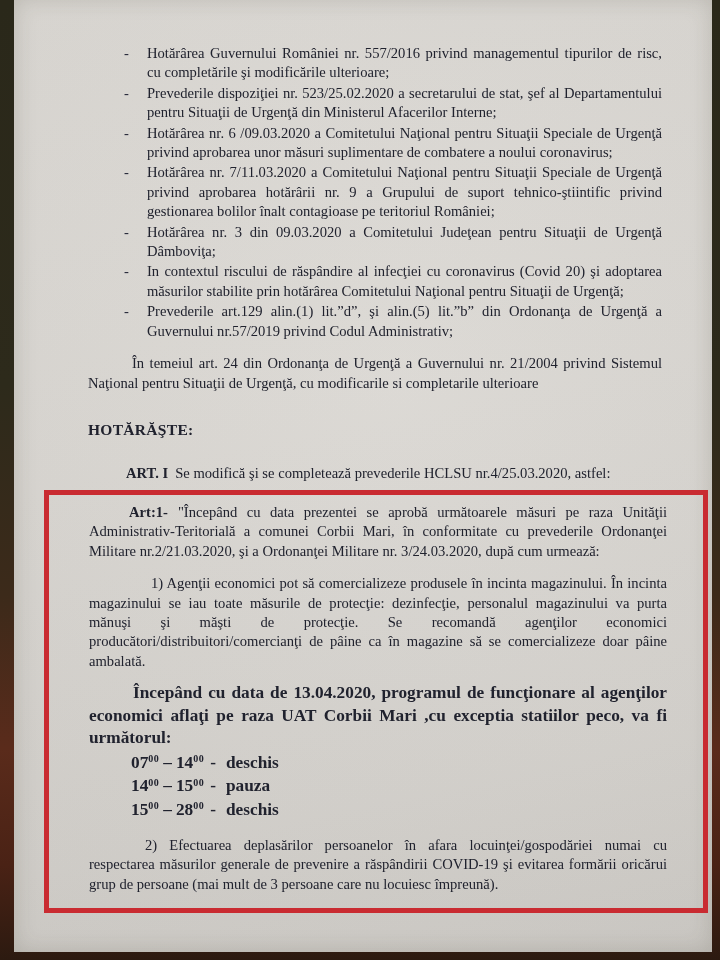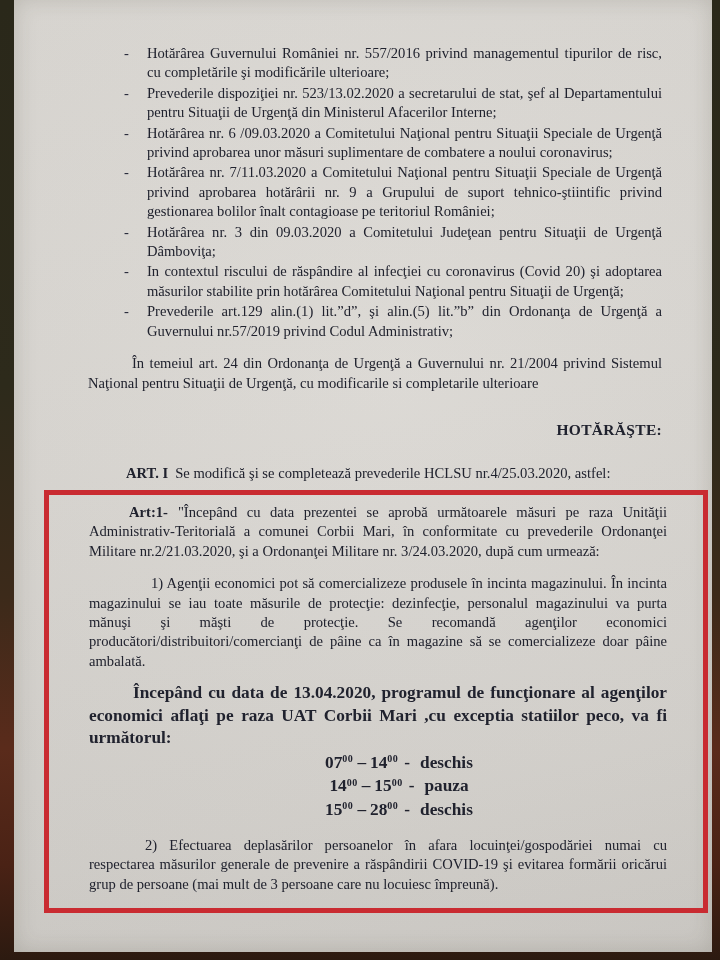--- a/index.html
+++ b/index.html
@@ -41,21 +41,21 @@
   }
 
   .preamble {
     margin-top: 13px;
     text-align: justify;
     text-indent: 44px;
   }
 
   .heading {
     margin-top: 27px;
-    text-align: right;
+    text-align: left;
     font-weight: bold;
     font-size: 15.5px;
     letter-spacing: 0.3px;
   }
 
   .art1-line {
     margin-top: 23px;
     text-align: justify;
   }
   .art1-line .lbl { font-weight: bold; margin-left: 38px; margin-right: 7px; }
@@ -66,21 +66,21 @@
     padding: 7px 36px 14px 40px;
     background: transparent;
   }
 
   .p-just { text-align: justify; }
   .art-para { margin-top: 1px; }
   .art-para .lbl { font-weight: bold; margin-left: 40px; margin-right: 10px; }
 
   .para1 { margin-top: 13px; text-indent: 62px; }
 
-  .bold-block { font-weight: bold; font-size: 17.3px; line-height: 1.3; text-align: center; }
+  .bold-block { font-weight: bold; font-size: 17.3px; line-height: 1.3; }
   .sched-intro { margin-top: 11px; text-indent: 44px; text-align: justify; }
 
   .sched-rows { margin-top: 2px; margin-left: 42px; }
   .sched-row { margin-bottom: 1px; }
   .sched-row .sep { margin: 0 4px; }
   .sched-row .rowdash { margin: 0 10px 0 6px; }
   .sup {
     font-size: 0.58em;
     position: relative;
     top: -0.52em;
@@ -99,21 +99,21 @@
 <div class="photo">
   <div class="paper">
 
     <div class="bullets">
       <div class="bullet">
         <span class="dash">-</span>
         <div class="btext">Hotărârea Guvernului României nr. 557/2016 privind managementul tipurilor de risc, cu completările şi modificările ulterioare;</div>
       </div>
       <div class="bullet">
         <span class="dash">-</span>
-        <div class="btext">Prevederile dispoziţiei nr. 523/13.02.2020 a secretarului de stat, şef al Departamentului pentru Situaţii de Urgenţă din Ministerul Afacerilor Interne;</div>
+        <div class="btext">Prevederile dispoziţiei nr. 523/25.02.2020 a secretarului de stat, şef al Departamentului pentru Situaţii de Urgenţă din Ministerul Afacerilor Interne;</div>
       </div>
       <div class="bullet">
         <span class="dash">-</span>
         <div class="btext">Hotărârea nr. 6 /09.03.2020 a Comitetului Naţional pentru Situaţii Speciale de Urgenţă privind aprobarea unor măsuri suplimentare de combatere a noului coronavirus;</div>
       </div>
       <div class="bullet">
         <span class="dash">-</span>
         <div class="btext">Hotărârea nr. 7/11.03.2020 a Comitetului Naţional pentru Situaţii Speciale de Urgenţă privind aprobarea hotărârii nr. 9 a Grupului de suport tehnico-ştiintific privind gestionarea bolilor înalt contagioase pe teritoriul României;</div>
       </div>
       <div class="bullet">

